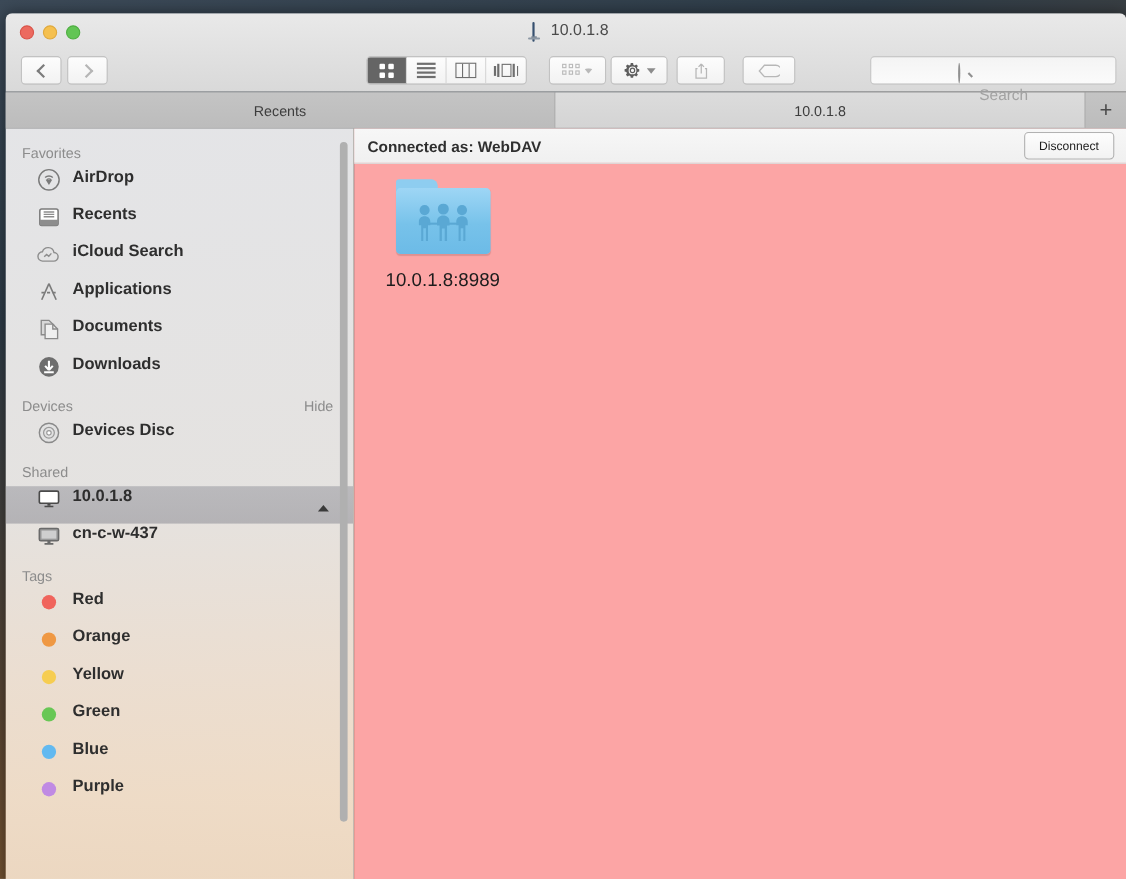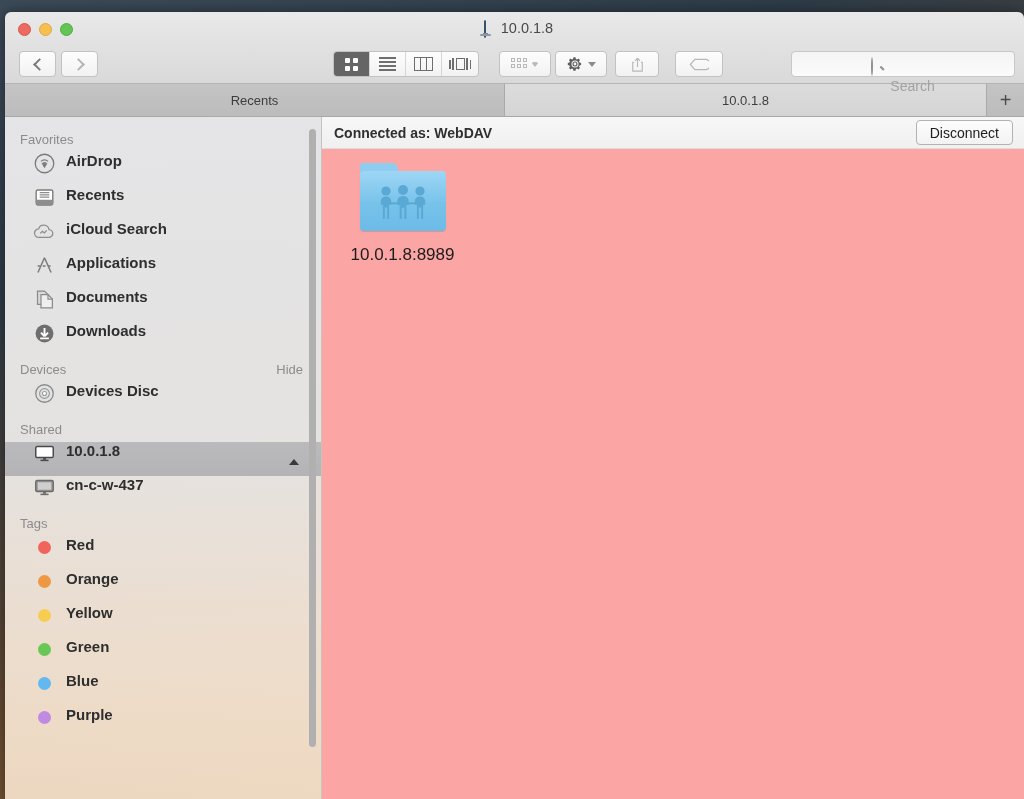--- a/index.html
+++ b/index.html
@@ -232,21 +232,21 @@
     background: linear-gradient(to bottom,#f7f7f7,#f0f0f0);
     border-bottom: 1px solid #dcdcdc;
     display: flex; align-items: center; justify-content: space-between;
     padding: 0 11px 0 12px;
   }
   .conn-text { font-size: 14px; color: #2f2f2f; font-weight: bold; }
   .disconnect-btn {
     height: 25px; padding: 0 13px;
     background: linear-gradient(to bottom,#fdfdfd,#f2f2f2);
     border: 1px solid #b2b2b2; border-radius: 4px;
-    font-size: 14px; color: #1c1c1c;
+    font-size: 11px; color: #1c1c1c;
     display: flex; align-items: center; cursor: default;
   }
   .grid-area { padding: 14px 0 0 18px; display: flex; flex-wrap: wrap; }
   .file-item {
     width: 125px;
     display: flex; flex-direction: column; align-items: center;
     cursor: default;
   }
   .folder {
     width: 86px; height: 68px; position: relative; margin-bottom: 14px;

